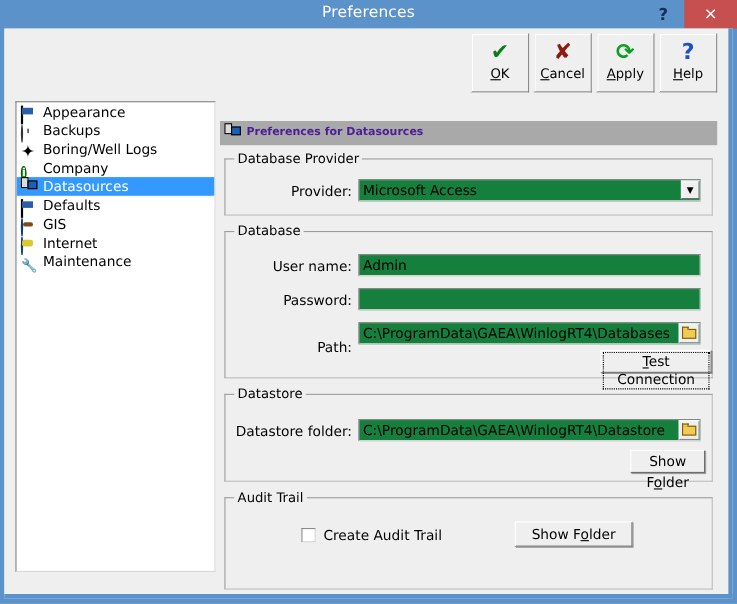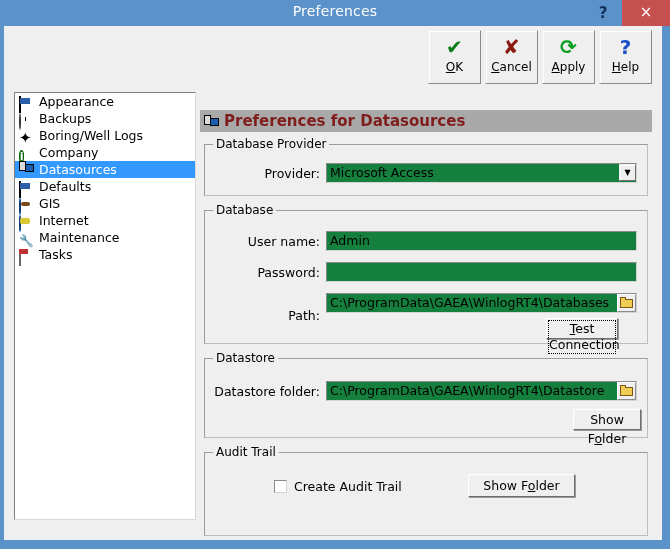--- a/index.html
+++ b/index.html
@@ -300,23 +300,23 @@
     left: 196px; top: 66px;
     width: 452px;
     height: 440px;
   }
   #panel-header {
     position: absolute;
     left: 0; top: 18px;
     width: 452px;
     height: 22px;
     background: #a9a9a9;
-    color: #7f1d1d;
+    color: #4c1d95;
     font-weight: bold;
-    font-size: 15px;
+    font-size: 10px;
     line-height: 22px;
     box-sizing: border-box;
     padding-left: 4px;
     white-space: nowrap;
   }
   #panel-header .ph-ico {
     display: inline-block;
     position: relative;
     width: 16px; height: 14px;
     vertical-align: -2px;
@@ -533,23 +533,20 @@
       </div>
       <div class="side-item">
         <span class="si-ico"><span class="ic-globe"></span></span><span class="si-lbl">GIS</span>
       </div>
       <div class="side-item">
         <span class="si-ico"><span class="ic-globe2"></span></span><span class="si-lbl">Internet</span>
       </div>
       <div class="side-item">
         <span class="si-ico"><span class="ic-wrench">🔧</span></span><span class="si-lbl">Maintenance</span>
       </div>
-      <div class="side-item">
-        <span class="si-ico"><span class="ic-tasks"></span></span><span class="si-lbl">Tasks</span>
-      </div>
     </div>
 
     <div id="panel">
 
       <div id="panel-header">
         <span class="ph-ico"></span><span>Preferences for Datasources</span>
       </div>
 
       <div class="group" id="grp-provider">
         <span class="grp-title">Database Provider</span>
@@ -566,21 +563,21 @@
 
         <span class="f-label" style="left:10px; top:54px; width:105px;">Password:</span>
         <div class="f-input" style="left:121px; top:51px; width:311px; height:20px;"></div>
 
         <span class="f-label" style="left:10px; top:85px; width:105px;margin-top:12px;">Path:</span>
         <div class="f-input" style="left:121px; top:82px; width:311px; height:20px;">C:\ProgramData\GAEA\WinlogRT4\Databases</div>
         <div class="folder-btn" style="left:412px; top:83px;">
           <span class="folder-glyph"></span>
         </div>
 
-        <div class="push-btn focused" style="left:341px; top:107px; width:72px; height:21px;">
+        <div class="push-btn focused" style="left:341px; top:107px; width:101px; height:21px;">
           <span class="btn-inner"><u>T</u><span>est Connection</span></span>
         </div>
       </div>
 
       <div class="group" id="grp-datastore">
         <span class="grp-title">Datastore</span>
         <span class="f-label" style="left:4px; top:25px; width:111px;">Datastore folder:</span>
         <div class="f-input" style="left:121px; top:22px; width:311px; height:20px;">C:\ProgramData\GAEA\WinlogRT4\Datastore</div>
         <div class="folder-btn" style="left:412px; top:23px;">
           <span class="folder-glyph"></span>

